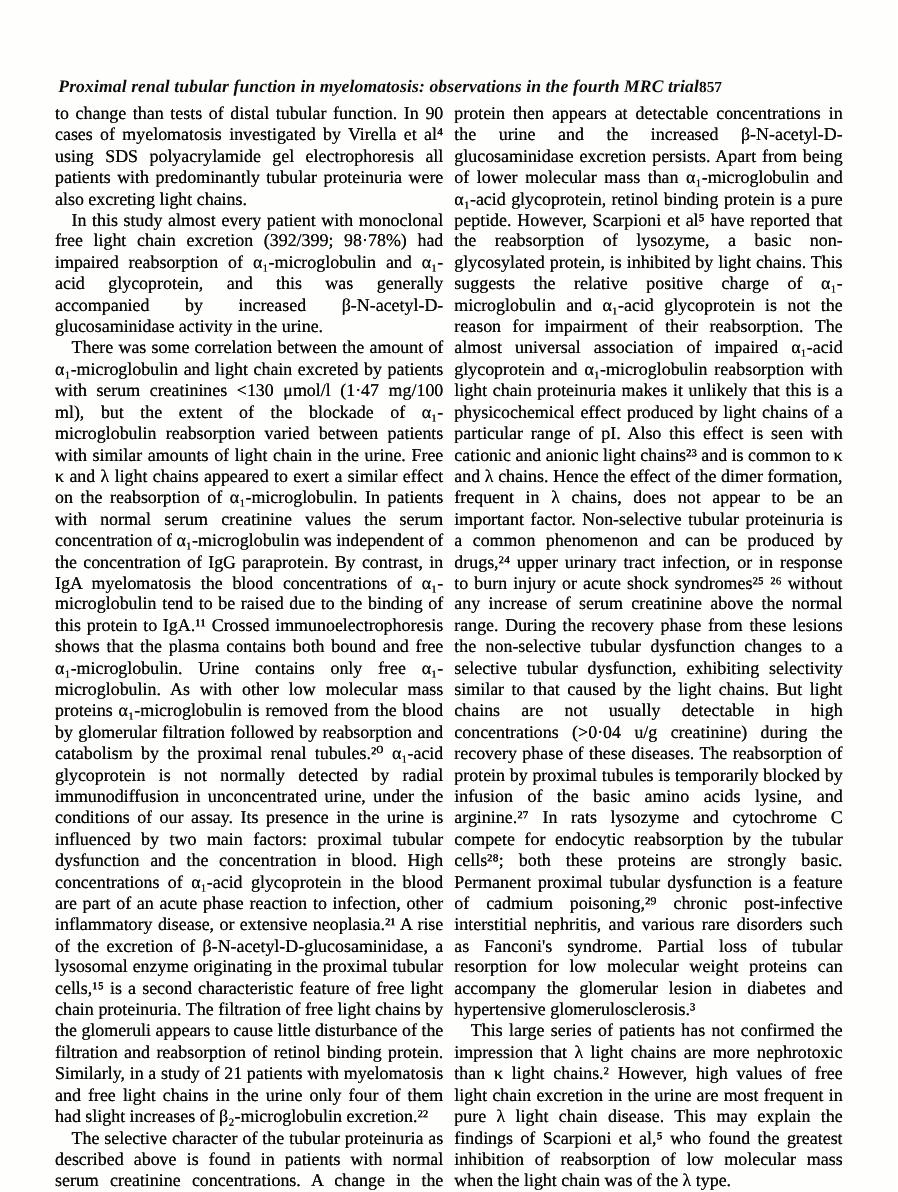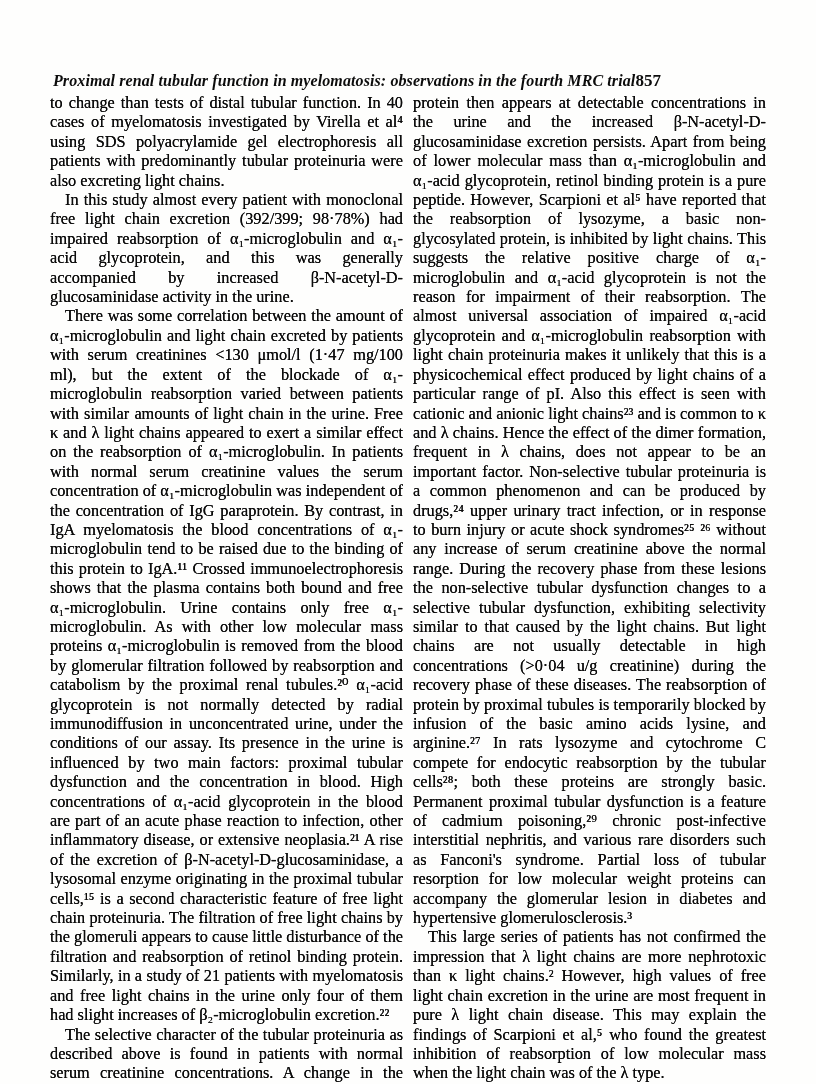--- a/index.html
+++ b/index.html
@@ -26,21 +26,21 @@
     align-items: baseline;
   }
   .running-title {
     font-style: italic;
     font-weight: bold;
     font-size: 16px;
     letter-spacing: 0.1px;
     white-space: nowrap;
   }
   .page-number {
-    font-size: 17px;
+    font-size: 14px;
     font-weight: 600;
   }
   .columns {
     position: absolute;
     top: 93px;
     left: 50px;
     width: 716px;
     display: flex;
     gap: 10px;
   }
@@ -65,21 +65,21 @@
 <div class="page">
 
   <div class="header">
     <div class="running-title">Proximal renal tubular function in myelomatosis: observations in the fourth MRC trial</div>
     <div class="page-number">857</div>
   </div>
 
   <div class="columns">
 
     <div class="col">
-      <p class="para">to change than tests of distal tubular function. In 40 cases of myelomatosis investigated by Virella et al⁴ using SDS polyacrylamide gel electrophoresis all patients with predominantly tubular proteinuria were also excreting light chains.</p>
+      <p class="para">to change than tests of distal tubular function. In 90 cases of myelomatosis investigated by Virella et al⁴ using SDS polyacrylamide gel electrophoresis all patients with predominantly tubular proteinuria were also excreting light chains.</p>
       <p class="para indent">In this study almost every patient with monoclonal free light chain excretion (392/399; 98·78%) had impaired reabsorption of α₁-microglobulin and α₁-acid glycoprotein, and this was generally accompanied by increased β-N-acetyl-D-glucosaminidase activity in the urine.</p>
       <p class="para indent">There was some correlation between the amount of α₁-microglobulin and light chain excreted by patients with serum creatinines &lt;130 μmol/l (1·47 mg/100 ml), but the extent of the blockade of α₁-microglobulin reabsorption varied between patients with similar amounts of light chain in the urine. Free κ and λ light chains appeared to exert a similar effect on the reabsorption of α₁-microglobulin. In patients with normal serum creatinine values the serum concentration of α₁-microglobulin was independent of the concentration of IgG paraprotein. By contrast, in IgA myelomatosis the blood concentrations of α₁-microglobulin tend to be raised due to the binding of this protein to IgA.¹¹ Crossed immunoelectrophoresis shows that the plasma contains both bound and free α₁-microglobulin. Urine contains only free α₁-microglobulin. As with other low molecular mass proteins α₁-microglobulin is removed from the blood by glomerular filtration followed by reabsorption and catabolism by the proximal renal tubules.²⁰ α₁-acid glycoprotein is not normally detected by radial immunodiffusion in unconcentrated urine, under the conditions of our assay. Its presence in the urine is influenced by two main factors: proximal tubular dysfunction and the concentration in blood. High concentrations of α₁-acid glycoprotein in the blood are part of an acute phase reaction to infection, other inflammatory disease, or extensive neoplasia.²¹ A rise of the excretion of β-N-acetyl-D-glucosaminidase, a lysosomal enzyme originating in the proximal tubular cells,¹⁵ is a second characteristic feature of free light chain proteinuria. The filtration of free light chains by the glomeruli appears to cause little disturbance of the filtration and reabsorption of retinol binding protein. Similarly, in a study of 21 patients with myelomatosis and free light chains in the urine only four of them had slight increases of β₂-microglobulin excretion.²²</p>
       <p class="para indent">The selective character of the tubular proteinuria as described above is found in patients with normal serum creatinine concentrations. A change in the pattern of tubular proteinuria usually occurs in patients with myelomatosis in whom there has been a fall of glomerular filtration rate. Retinol binding</p>
     </div>
 
     <div class="col">
       <p class="para">protein then appears at detectable concentrations in the urine and the increased β-N-acetyl-D-glucosaminidase excretion persists. Apart from being of lower molecular mass than α₁-microglobulin and α₁-acid glycoprotein, retinol binding protein is a pure peptide. However, Scarpioni et al⁵ have reported that the reabsorption of lysozyme, a basic non-glycosylated protein, is inhibited by light chains. This suggests the relative positive charge of α₁-microglobulin and α₁-acid glycoprotein is not the reason for impairment of their reabsorption. The almost universal association of impaired α₁-acid glycoprotein and α₁-microglobulin reabsorption with light chain proteinuria makes it unlikely that this is a physicochemical effect produced by light chains of a particular range of pI. Also this effect is seen with cationic and anionic light chains²³ and is common to κ and λ chains. Hence the effect of the dimer formation, frequent in λ chains, does not appear to be an important factor. Non-selective tubular proteinuria is a common phenomenon and can be produced by drugs,²⁴ upper urinary tract infection, or in response to burn injury or acute shock syndromes²⁵ ²⁶ without any increase of serum creatinine above the normal range. During the recovery phase from these lesions the non-selective tubular dysfunction changes to a selective tubular dysfunction, exhibiting selectivity similar to that caused by the light chains. But light chains are not usually detectable in high concentrations (&gt;0·04 u/g creatinine) during the recovery phase of these diseases. The reabsorption of protein by proximal tubules is temporarily blocked by infusion of the basic amino acids lysine, and arginine.²⁷ In rats lysozyme and cytochrome C compete for endocytic reabsorption by the tubular cells²⁸; both these proteins are strongly basic. Permanent proximal tubular dysfunction is a feature of cadmium poisoning,²⁹ chronic post-infective interstitial nephritis, and various rare disorders such as Fanconi's syndrome. Partial loss of tubular resorption for low molecular weight proteins can accompany the glomerular lesion in diabetes and hypertensive glomerulosclerosis.³</p>
       <p class="para indent">This large series of patients has not confirmed the impression that λ light chains are more nephrotoxic than κ light chains.² However, high values of free light chain excretion in the urine are most frequent in pure λ light chain disease. This may explain the findings of Scarpioni et al,⁵ who found the greatest inhibition of reabsorption of low molecular mass when the light chain was of the λ type.</p>
       <p class="para indent">The raised urinary β-N-acetyl-D-glucosaminidase activity reflects an increased turnover and excretion of lysosomal enzymes in the proximal tubular cells. Atrophy of the proximal tubules is the prob-</p>
     </div>

